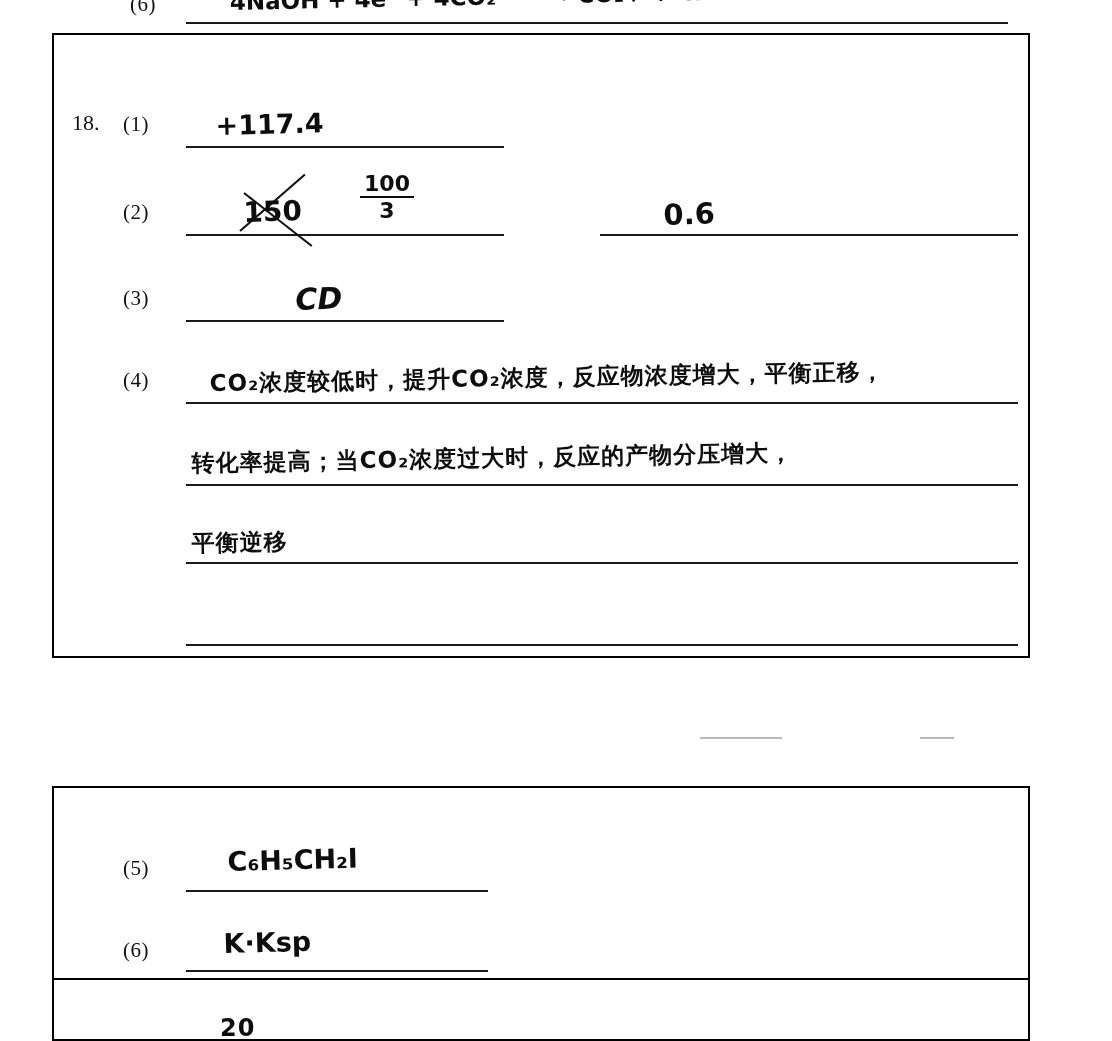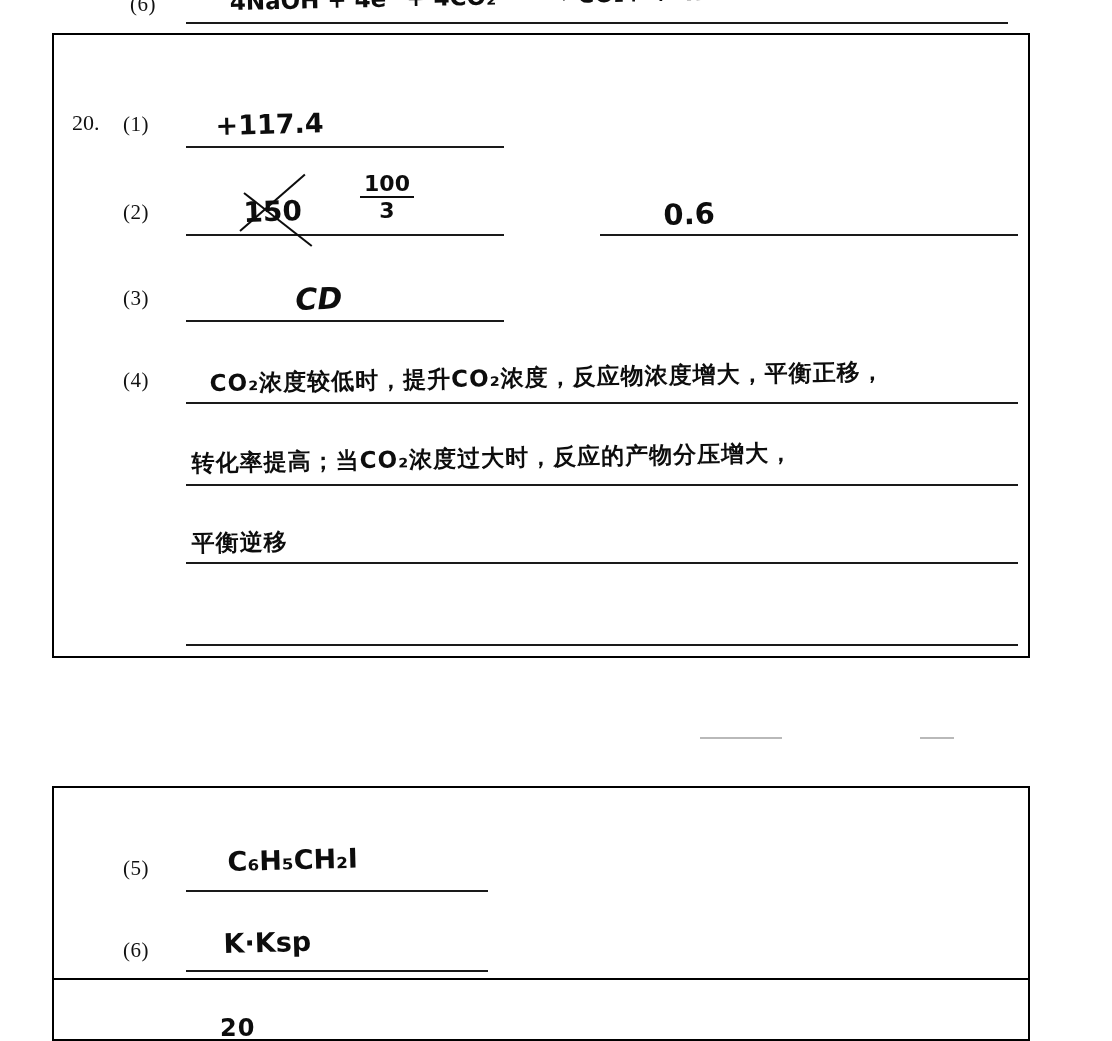--- a/index.html
+++ b/index.html
@@ -118,21 +118,21 @@
 
   <div class="clipped-top" style="left:52px; top:0px; width:978px; height:30px;">
     <div class="plabel" style="left:78px; top:-8px;">(6)</div>
     <div class="hw hw-num" style="left:178px; top:-11px; font-size:23px; transform:rotate(-1.2deg);">4NaOH + 4e⁻ + 4CO₂ ——→ CO₂↑ + 4HClO + 4NaCl</div>
   </div>
 
   <div class="rule" style="left:186px; top:22px; width:822px;"></div>
 
   <div class="box" style="left:52px; top:33px; width:978px; height:625px;"></div>
 
-  <div class="qnum" style="left:72px; top:110px;">20.</div>
+  <div class="qnum" style="left:72px; top:110px;">18.</div>
   <div class="plabel" style="left:123px; top:112px;">(1)</div>
   <div class="rule" style="left:186px; top:146px; width:318px;"></div>
   <div class="hw hw-num" style="left:216px; top:110px; font-size:27px; transform:rotate(-1.5deg);">+117.4</div>
 
   <div class="plabel" style="left:123px; top:200px;">(2)</div>
   <div class="rule" style="left:186px; top:234px; width:318px;"></div>
   <div class="rule" style="left:600px; top:234px; width:418px;"></div>
 
   <div class="hw hw-num" style="left:244px; top:196px; font-size:28px; transform:rotate(-2deg);">150</div>
   <div class="scribble" style="left:240px; top:230px; width:86px; transform:rotate(-41deg);"></div>

